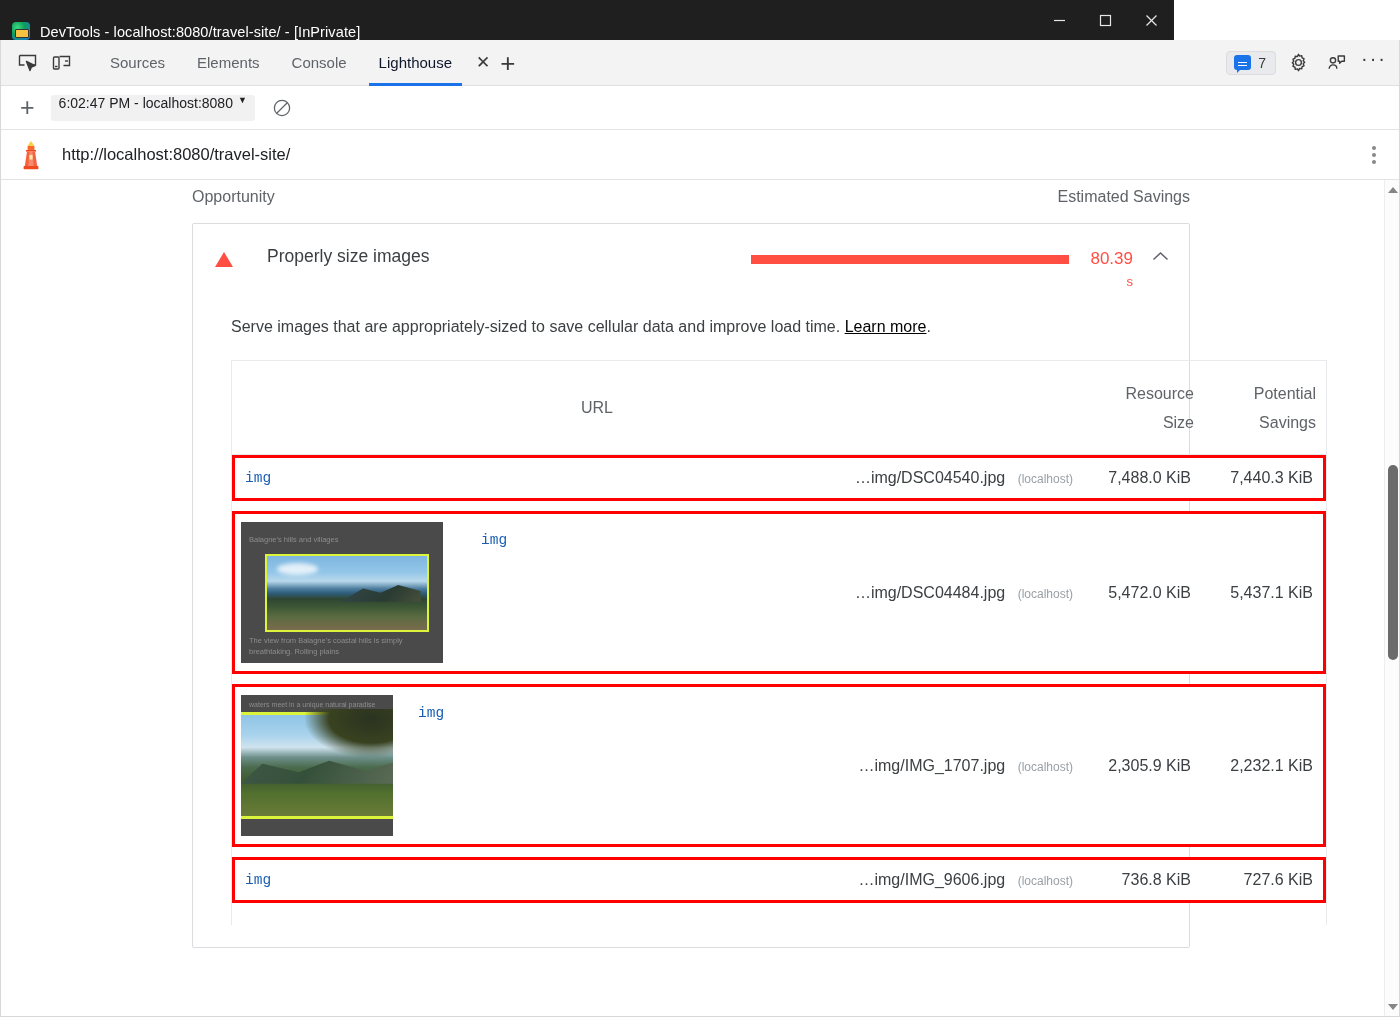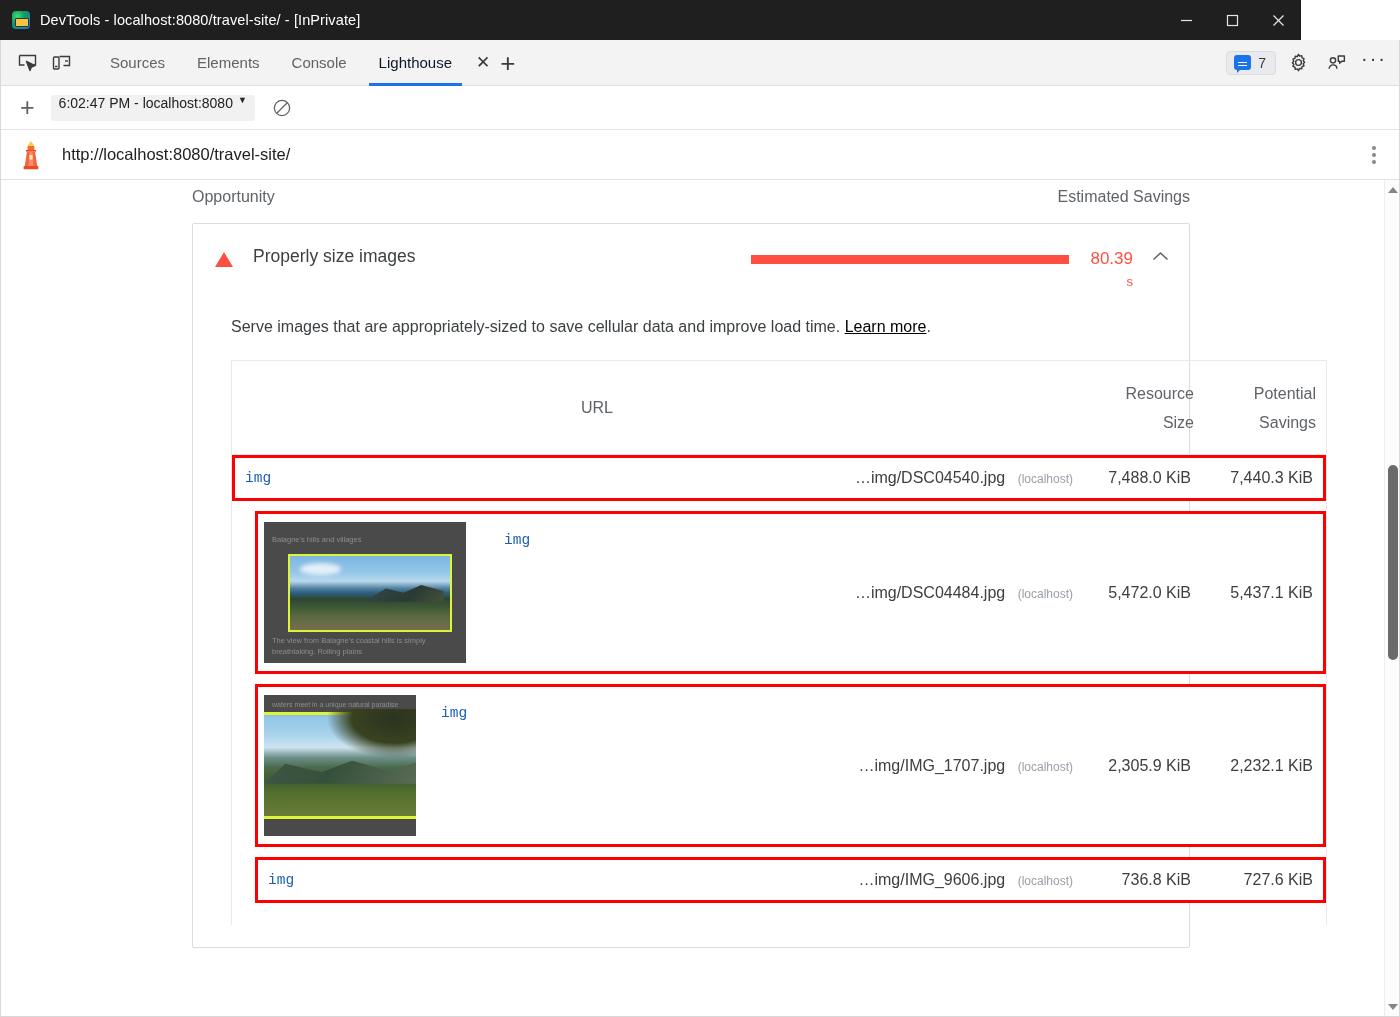--- a/index.html
+++ b/index.html
@@ -6,23 +6,23 @@
   html, body {
     width: 1400px; height: 1017px;
     font-family: "Liberation Sans", sans-serif;
     background: #ffffff;
     overflow: hidden;
   }
   body { position: relative; }
 
   
   .titlebar {
-    height: 40px; width: 1301px;
+    height: 40px; width: 1174px;
     background: #1f1f1f;
-    display: flex; align-items: center;
+    display: flex; align-items: flex-end;
     position: relative;
   }
   .tb-appicon {
     width: 18px; height: 18px; margin-left: 12px; margin-right: 10px;
     border-radius: 4px;
     position: relative; flex: none;
     background: radial-gradient(circle at 30% 30%, #3ddc84 0%, #0f9d58 40%, #1b72e8 100%);
     overflow: hidden;
   }
   .tb-appicon::after {
@@ -147,21 +147,21 @@
   }
 
   .audit-card {
     margin-left: 192px; width: 998px; margin-top: 17px;
     border: 1px solid #dadce0; background: #fff;
     border-radius: 2px;
   }
 
   .audit-header {
     display: flex; align-items: flex-start;
-    padding: 22px 18px 20px 18px; position: relative; min-height: 80px;
+    padding: 22px 18px 20px 18px; position: relative; min-height: 80px; gap: 14px;
   }
   .warn-tri {
     width: 0; height: 0; margin-top: 6px; margin-left: 4px;
     border-left: 9px solid transparent; border-right: 9px solid transparent;
     border-bottom: 15px solid #ff4e42; flex: none;
   }
   .audit-title { margin-left: 20px; font-size: 17.5px; color: #3c4043; }
   .audit-bar-wrap {
     position: absolute; right: 120px; top: 31px; width: 320px;
     display: flex; justify-content: flex-end;
@@ -204,21 +204,21 @@
     width: 122px; flex: none; text-align: right; font-size: 16px; color: #5f6368;
     padding-right: 10px; line-height: 29px;
   }
   .col-num span { display: block; }
 
   .lh-row {
     display: flex; align-items: center;
     border: 3px solid #ff0000; background: #ffffff;
     position: relative;
   }
-  .lh-row + .lh-row { margin-top: 10px; margin-left: 23px; }
+  .lh-row + .lh-row { margin-top: 10px; }
   .lh-row.compact { height: 46px; }
   .lh-row.tall { height: 163px; }
 
   .cell-tag {
     width: 180px; flex: none; padding-left: 10px;
     font-family: "Liberation Mono", monospace;
     font-size: 14.5px; color: #1a5fb4;
   }
 
   .thumb-wrap {

